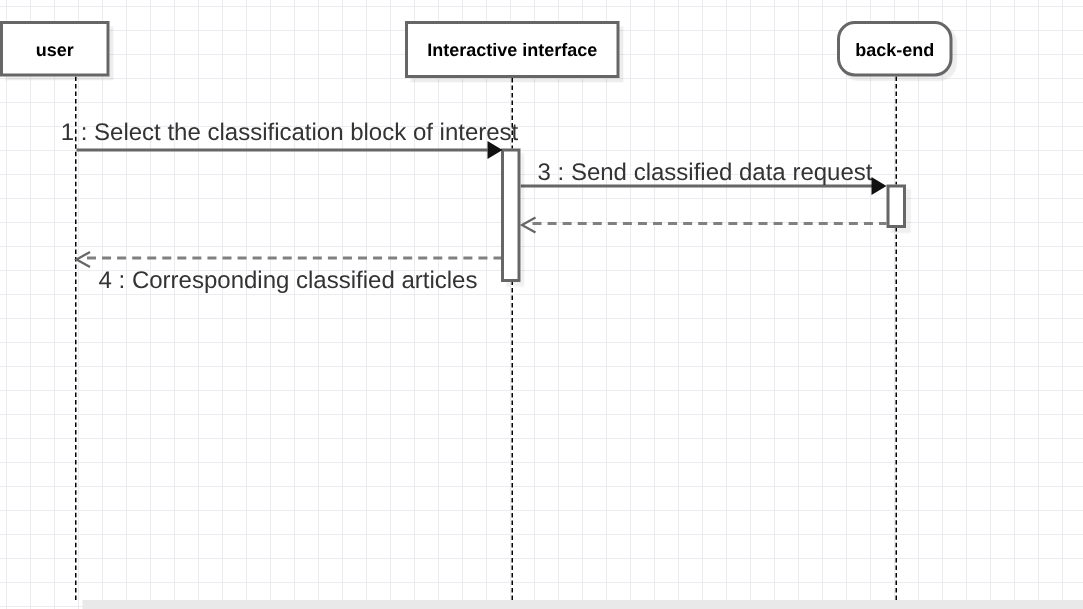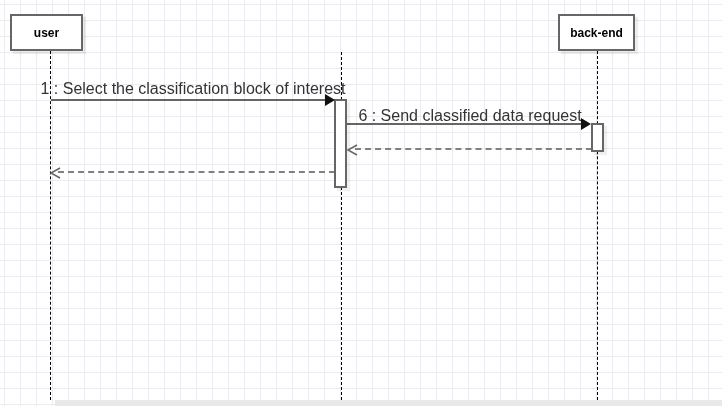--- a/index.html
+++ b/index.html
@@ -88,43 +88,47 @@
 </style>
 </head>
 <body>
 
 <div class="canvas">
 
   <div class="lifeline" style="left:50px; top:51px; height:349px;"></div>
   <div class="lifeline" style="left:341px; top:52px; height:348px;"></div>
   <div class="lifeline" style="left:597px; top:51px; height:349px;"></div>
 
-  <div class="actor-box" style="left:10px; top:14px; width:73px; height:37px;">
+  <div class="actor-box" style="left:0; top:14px; width:73px; height:37px;">
     <span class="actor-label">user</span>
   </div>
-  <div class="actor-box" style="left:558px; top:14px; width:77px; height:37px;">
+  <div class="actor-box" style="left:270px; top:14px; width:143px; height:38px;">
+    <span class="actor-label">Interactive interface</span>
+  </div>
+  <div class="actor-box" style="left:558px; top:14px; width:77px; height:37px;border-radius:12px;">
     <span class="actor-label">back-end</span>
   </div>
 
   <div class="activation" style="left:334px; top:99px; width:13px; height:89px;"></div>
   <div class="activation" style="left:591px; top:123px; width:13px; height:29px;"></div>
 
   <div class="msg-line-solid" style="left:51px; top:99px; width:274px;"></div>
   <div class="arrow-filled" style="left:325px; top:94px;"></div>
   <div class="msg-label" style="left:193px; top:80px;">1 : Select the classification block of interest</div>
 
   <div class="msg-line-solid" style="left:347px; top:123px; width:235px;"></div>
   <div class="arrow-filled" style="left:581px; top:118px;"></div>
-  <div class="msg-label" style="left:470px; top:107px;">6 : Send classified data request</div>
+  <div class="msg-label" style="left:470px; top:107px;">3 : Send classified data request</div>
 
   <div class="msg-line-dashed" style="left:355px; top:148px; width:237px;"></div>
   <svg class="arrow-open" style="left:346px; top:143px;" width="12" height="14">
     <path d="M11 2 L2 7 L11 12" stroke="#666666" stroke-width="1.5" fill="none"></path>
   </svg>
 
   <div class="msg-line-dashed" style="left:58px; top:171px; width:277px;"></div>
   <svg class="arrow-open" style="left:49px; top:166px;" width="12" height="14">
     <path d="M11 2 L2 7 L11 12" stroke="#666666" stroke-width="1.5" fill="none"></path>
   </svg>
+  <div class="msg-label" style="left:192px; top:179px;">4 : Corresponding classified articles</div>
 
   <div class="canvas-edge" style="left:55px; top:400px; width:667px; height:6px;"></div>
 
 </div>
 
 </body></html>

